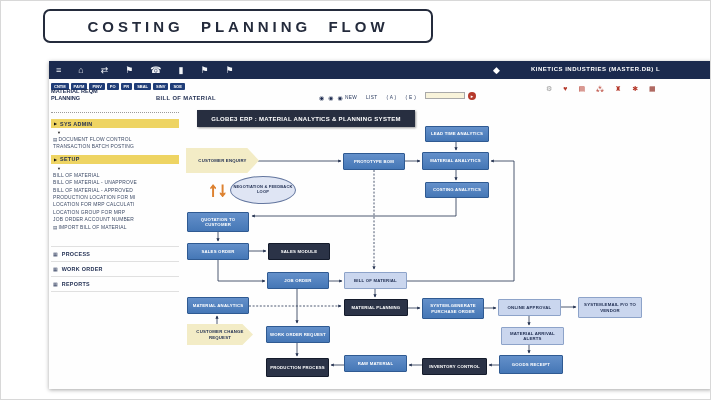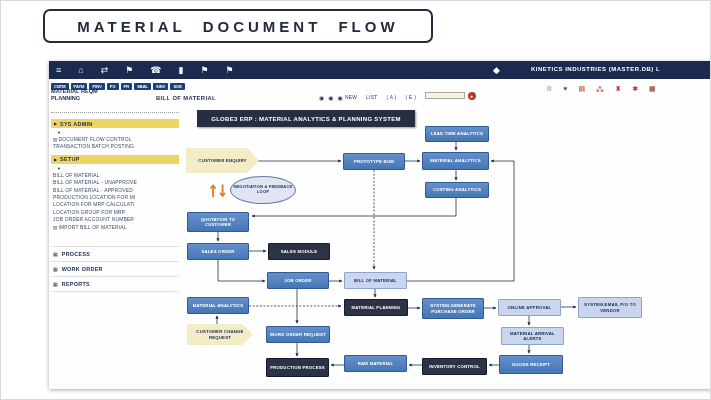--- a/index.html
+++ b/index.html
@@ -65,21 +65,21 @@
   .node.ellipse{background:#dfe5f4;border:1px solid #64779f;border-radius:50%;color:#1d2b4f;font-size:4px;}
   .node.arrows{color:#dd8231;font-size:19px;font-weight:bold;letter-spacing:0;}
   .node.arrows span{-webkit-text-stroke:1.1px #dd8231;}
 </style>
 </head>
 <body>
 
 <div id="page">
 
   <div class="slide-title">
-    <span>MATERIAL DOCUMENT FLOW</span>
+    <span>COSTING PLANNING FLOW</span>
   </div>
 
   <div id="app">
     <div class="topbar">
       <div class="tbrow">
           <span class="tbic">≡</span>
           <span class="tbic">⌂</span>
           <span class="tbic">⇄</span>
           <span class="tbic">⚑</span>
           <span class="tbic">☎</span>

